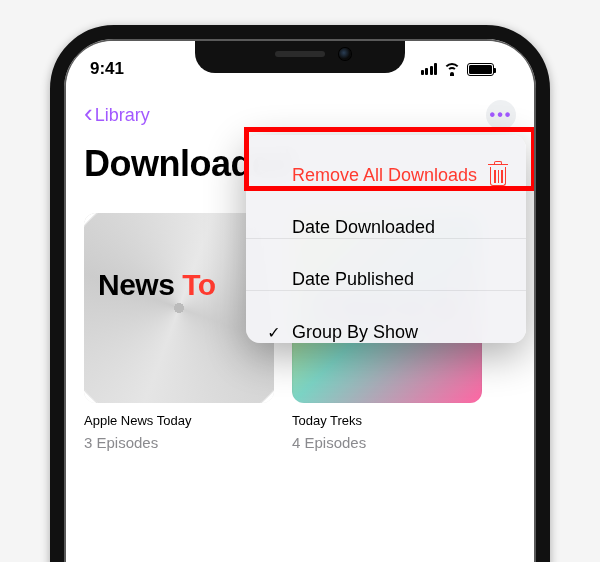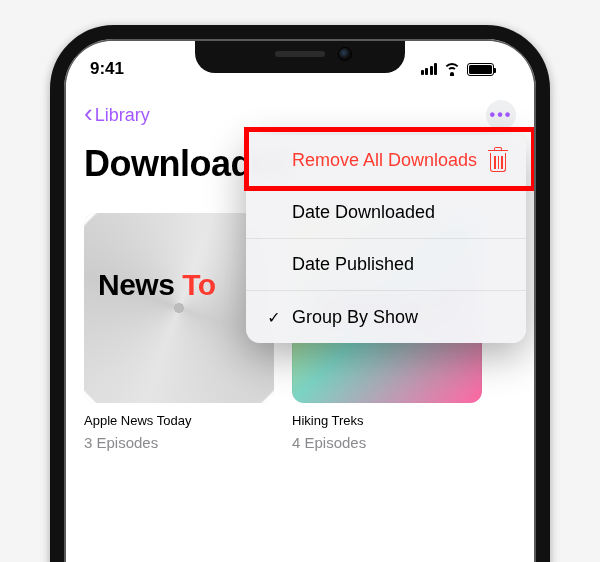--- a/index.html
+++ b/index.html
@@ -103,21 +103,21 @@
     
     .menu {
       position:absolute; top:94px; right:8px; width:280px;
       background:rgba(243,243,246,.97);
       border-radius:14px;
       box-shadow: 0 12px 40px rgba(0,0,0,.32);
       backdrop-filter: blur(10px);
       overflow:hidden;
       z-index:40;
     }
-    .menu-item{ display:flex; align-items:center; justify-content:space-between; height:52px; padding:0 18px; font-size:18px; color:#000; border-bottom:1px solid rgba(0,0,0,.08);}
+    .menu-item{ display:flex; align-items:flex-end; justify-content:space-between; height:52px; padding:0 18px; font-size:18px; color:#000; border-bottom:1px solid rgba(0,0,0,.08);}
     .menu-item:last-child{border-bottom:none;}
     .menu-item.destructive{ color:#ff3b30;}
     .menu-item .check{ width:20px; text-align:center; font-size:16px; margin-right:8px; color:#000; }
     .menu-item .left{ display:flex; align-items:center; }
     .trash { width:20px; height:22px; position:relative; }
     .trash::before{content:"";position:absolute; top:3px; left:2px; right:2px; bottom:0; border:1.6px solid #ff3b30; border-top:none; border-radius:0 0 3px 3px;}
     .trash::after{content:"";position:absolute; top:0; left:0; right:0; height:2px; border-top:1.6px solid #ff3b30;}
     .trash i{position:absolute; top:-3px; left:6px; right:6px; height:3px; border:1.6px solid #ff3b30; border-bottom:none; border-radius:2px 2px 0 0;}
     .trash b{position:absolute; top:6px; bottom:3px; width:1.6px; background:#ff3b30;}
     .trash b.l1{left:6px}.trash b.l2{left:9.5px}.trash b.l3{left:13px}
@@ -177,21 +177,21 @@
               <span>News</span>&nbsp;<span class="to">To</span>
             </div>
           </div>
           <div class="card-title">Apple News Today</div>
           <div class="card-sub">3 Episodes</div>
         </div>
         <div class="card">
           <div class="thumb treks">
             <div class="txt">TREKS</div>
           </div>
-          <div class="card-title">Hiking Treks</div>
+          <div class="card-title">Today Treks</div>
           <div class="card-sub">4 Episodes</div>
         </div>
       </div>
     </div>
 
     <div class="menu">
       <div class="menu-item destructive">
         <span class="left">
             <span class="check"></span>
             <span>Remove All Downloads</span>

